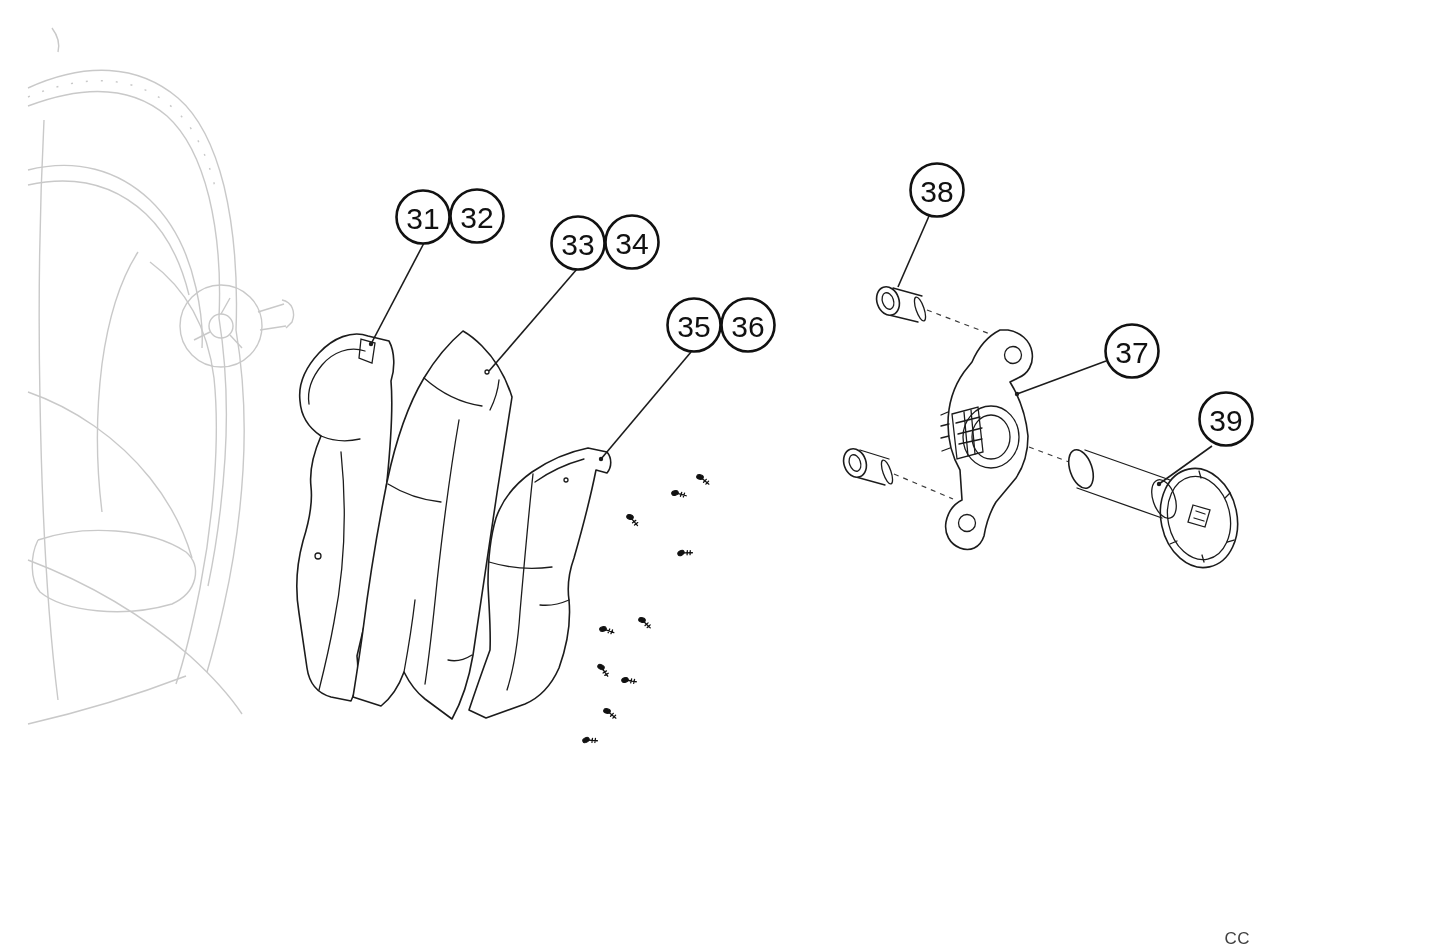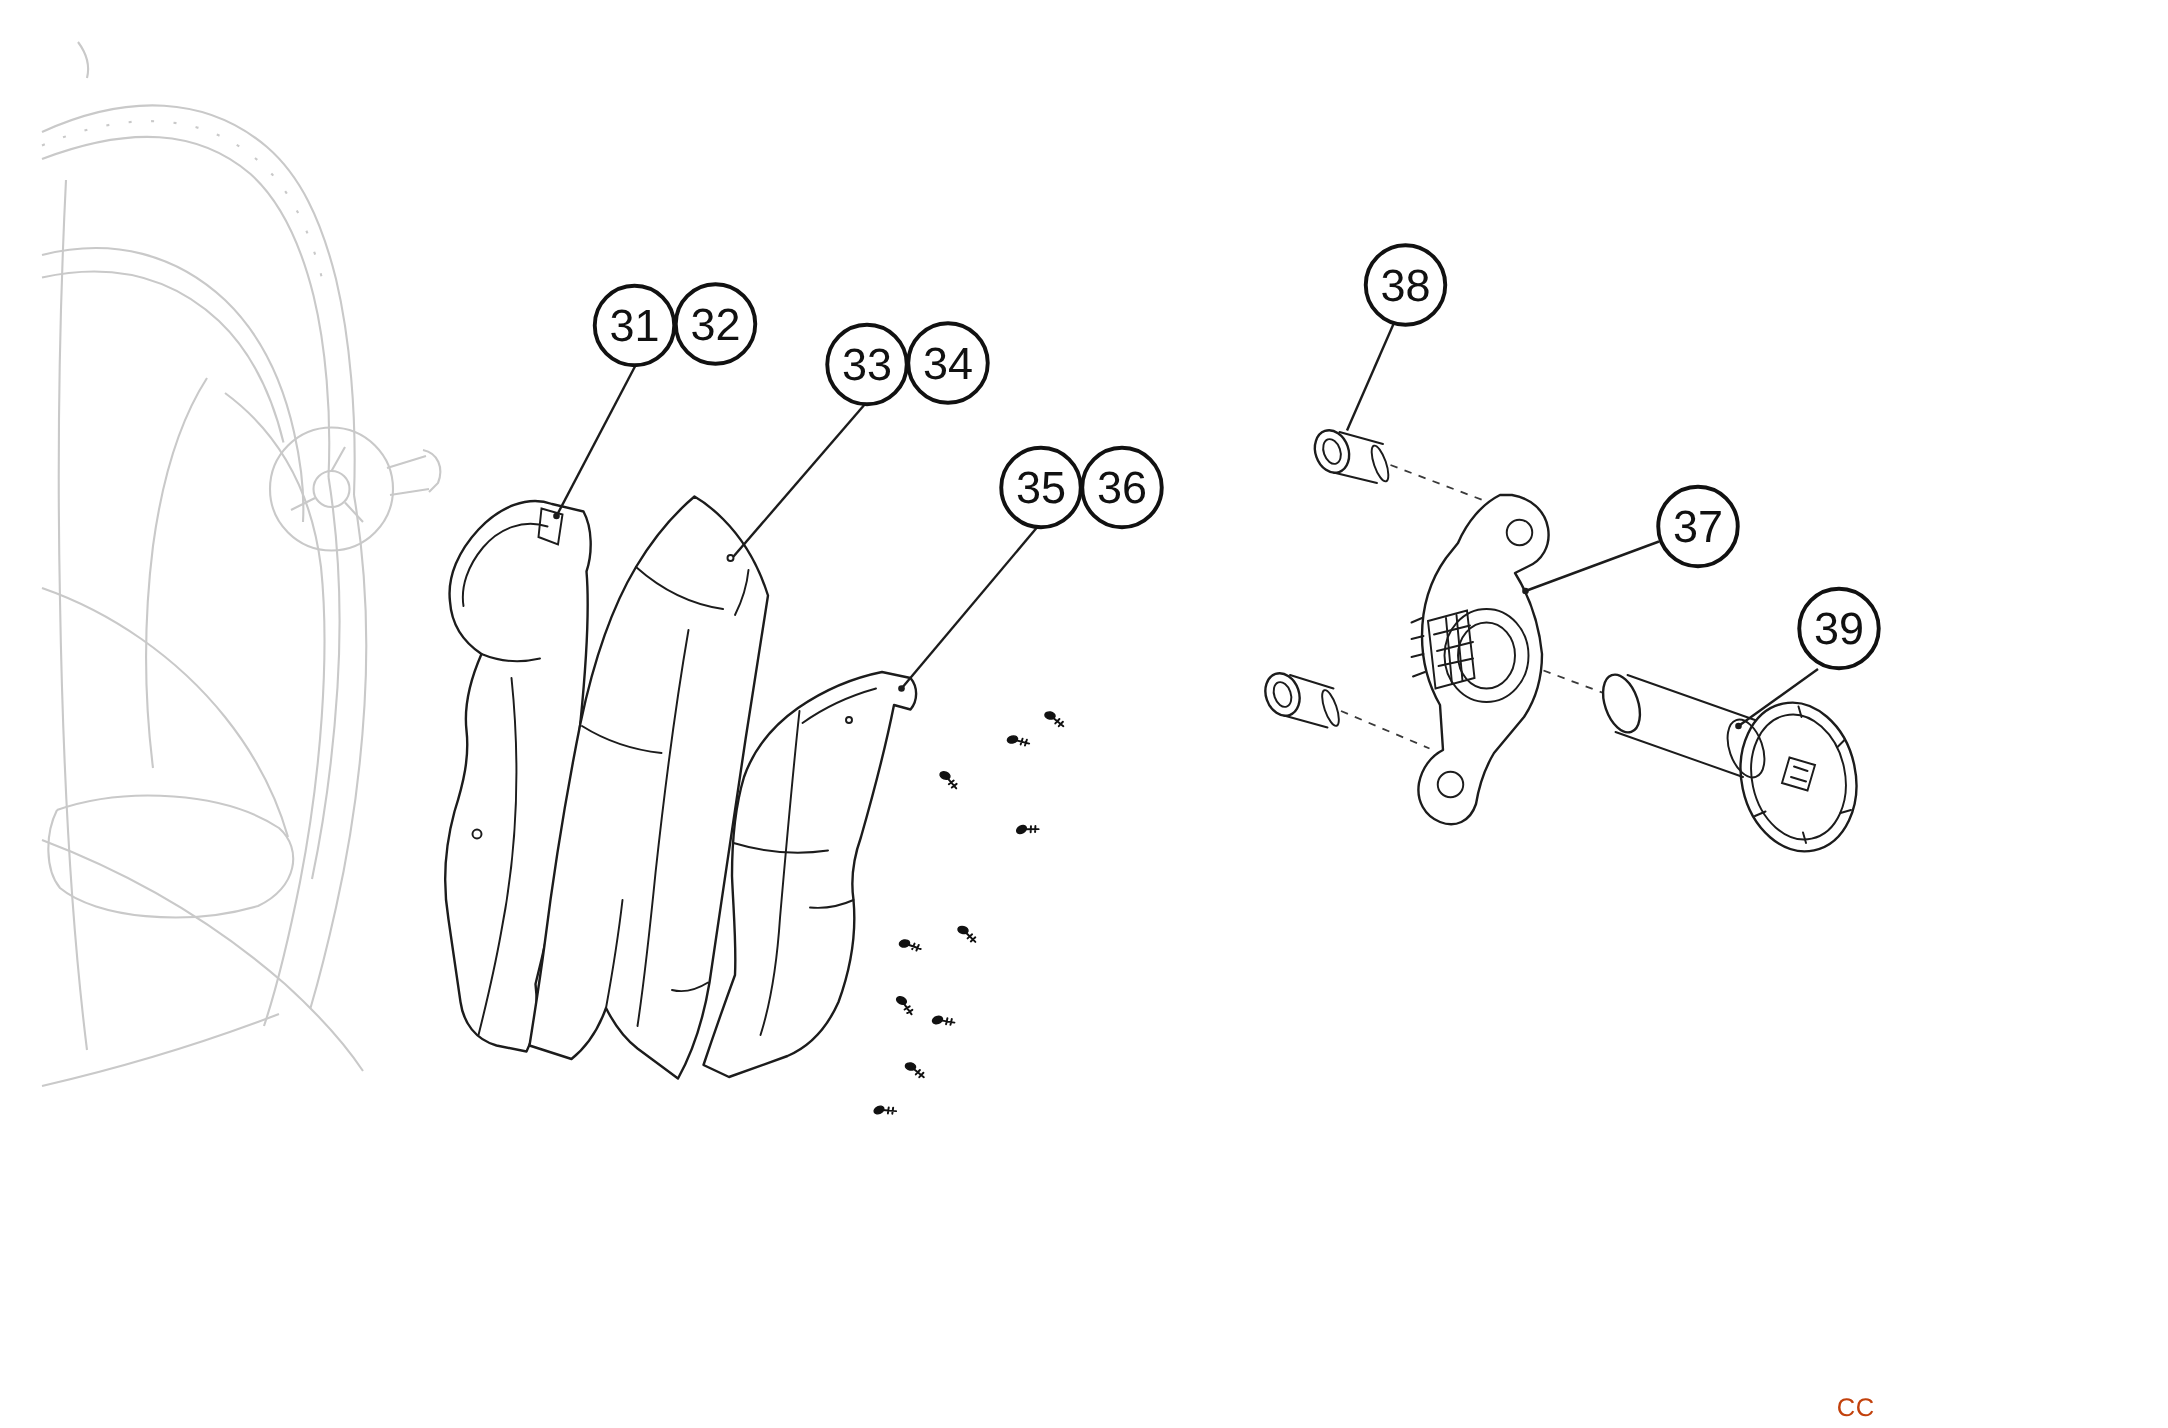--- a/index.html
+++ b/index.html
@@ -18,21 +18,21 @@
   .canvas svg {
     position: absolute;
     inset: 0;
     display: block;
   }
   .watermark {
     position: absolute;
     right: 13px;
     bottom: 3px;
     font-size: 17px;
-    color: #c2410c;
+    color: #404040;
     letter-spacing: 0.5px;
     font-family: "Liberation Sans", sans-serif;
   }
   .faint { stroke: #c9c9c9; fill: none; stroke-width: 1.4; }
   .part  { stroke: #1c1c1c; fill: #ffffff; stroke-width: 1.6; stroke-linejoin: round; }
   .pline { stroke: #1c1c1c; fill: none; stroke-width: 1.3; stroke-linecap: round; }
   .dash  { stroke: #3a3a3a; fill: none; stroke-width: 1.2; stroke-dasharray: 5 5; }
   .leader{ stroke: #1c1c1c; fill: none; stroke-width: 1.6; }
   .callout-circle { fill: #ffffff; stroke: #111111; stroke-width: 2.6; }
   .callout-text {

